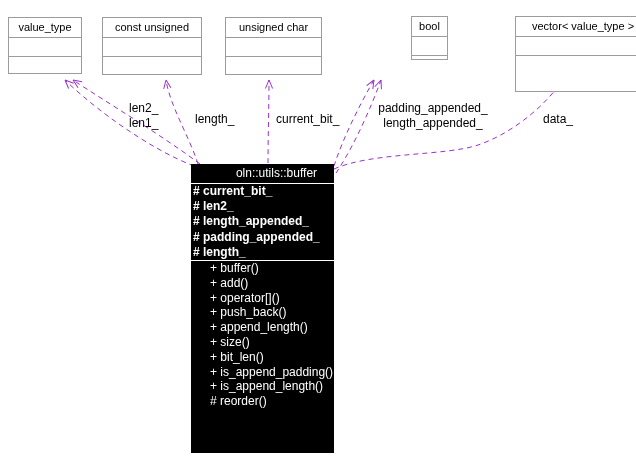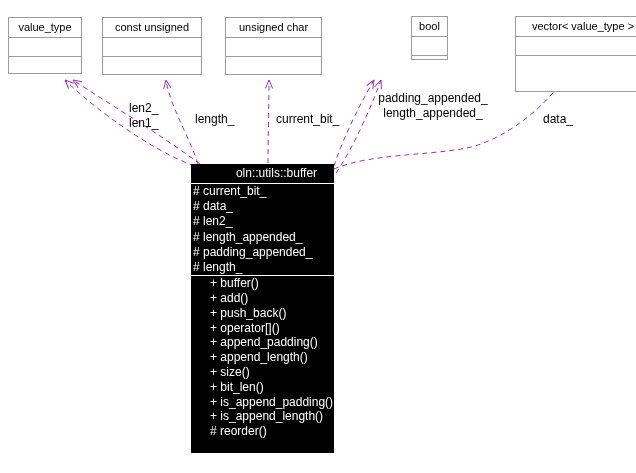--- a/index.html
+++ b/index.html
@@ -21,21 +21,21 @@
   .ubox .t{height:19px;line-height:19px;text-align:center;font-size:11px;white-space:nowrap;overflow:hidden;}
   .ubox .r{height:18px;border-top:1px solid var(--border);}
 
   
   .main{
     position:absolute;left:191px;top:164px;width:143px;height:289px;
     box-sizing:border-box;background:var(--classbg);color:var(--classtext);
     font-size:12px;
   }
   .main .title{height:19px;line-height:19px;text-align:center;border-bottom:1px solid #fff;white-space:nowrap;padding-left:28px;}
-  .main .attrs{padding-left:2px;}
+  .main .attrs{padding-left:2px;font-weight:bold;}
   .main .attrs div{line-height:15.2px;height:15.2px;white-space:nowrap;}
   .main .sep{border-top:1px solid #fff;}
   .main .methods{padding-left:19px;}
   .main .methods div{line-height:14.8px;height:14.8px;white-space:nowrap;}
 
   
   .lbl{position:absolute;font-size:12px;line-height:15px;white-space:nowrap;color:#000;}
   .lbl.center{text-align:center;}
 </style>
 </head>
@@ -91,45 +91,43 @@
   <div class="lbl" style="left:129px;top:101px;">
     <div>len2_</div>
     <div>len1_</div>
   </div>
   <div class="lbl" style="left:195px;top:112px;text-align:center;">
     <div>length_</div>
   </div>
   <div class="lbl" style="left:276px;top:112px;">
     <div>current_bit_</div>
   </div>
-  <div class="lbl center" style="left:373px;top:91px;width:120px;">
+  <div class="lbl center" style="left:373px;top:101px;width:120px;">
     <div>padding_appended_</div>
     <div>length_appended_</div>
   </div>
   <div class="lbl" style="left:543px;top:112px;">
     <div>data_</div>
   </div>
 
   <div class="main">
     <div class="title">oln::utils::buffer</div>
     <div class="attrs">
       <div># current_bit_</div>
-      <div># data_</div>
       <div># len2_</div>
       <div># length_appended_</div>
       <div># padding_appended_</div>
       <div># length_</div>
     </div>
     <div class="sep"></div>
     <div class="methods">
       <div>+ buffer()</div>
       <div>+ add()</div>
+      <div>+ operator[]()</div>
       <div>+ push_back()</div>
-      <div>+ operator[]()</div>
-      <div>+ append_padding()</div>
       <div>+ append_length()</div>
       <div>+ size()</div>
       <div>+ bit_len()</div>
       <div>+ is_append_padding()</div>
       <div>+ is_append_length()</div>
       <div># reorder()</div>
     </div>
   </div>
 
 </div>

